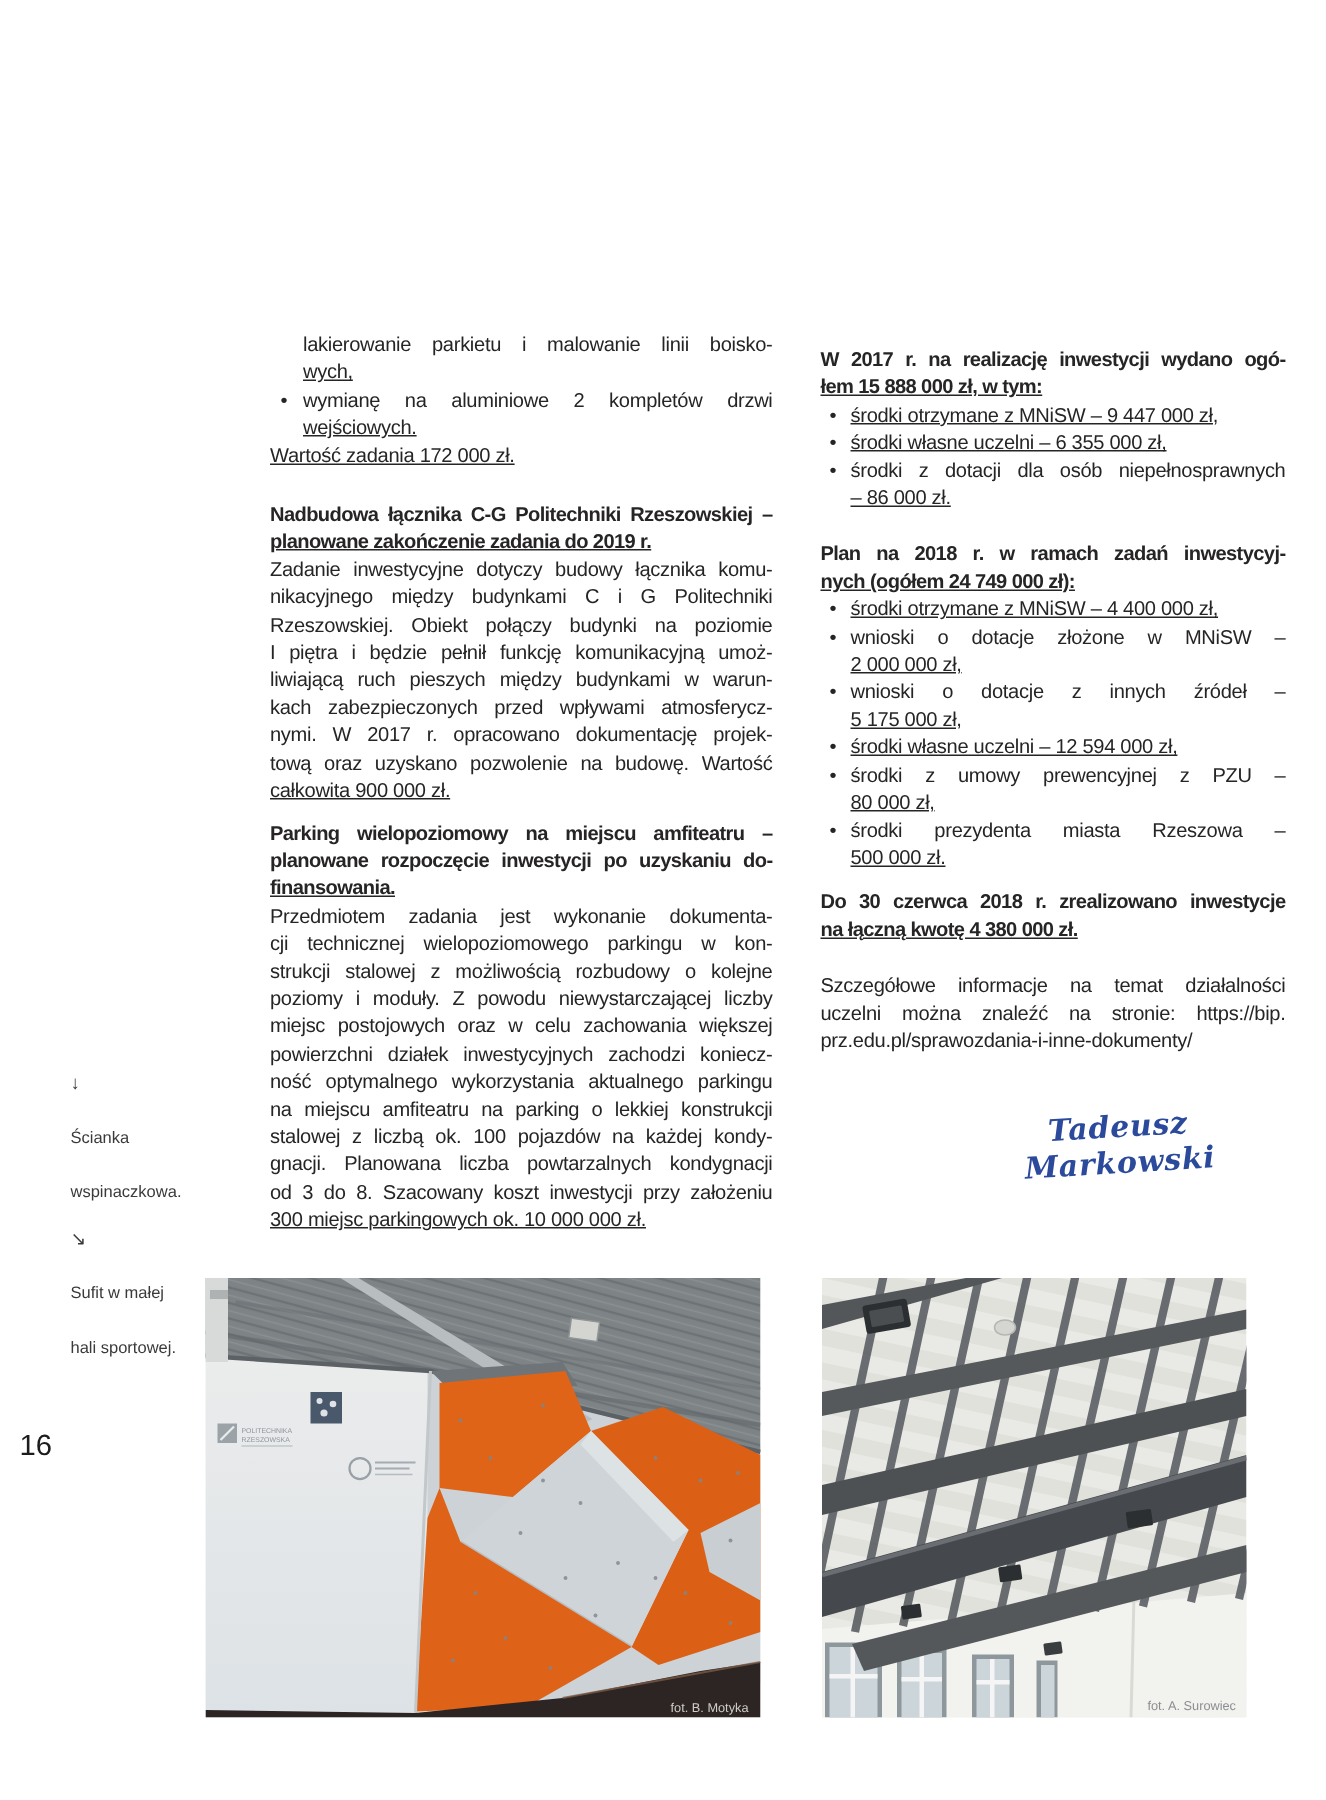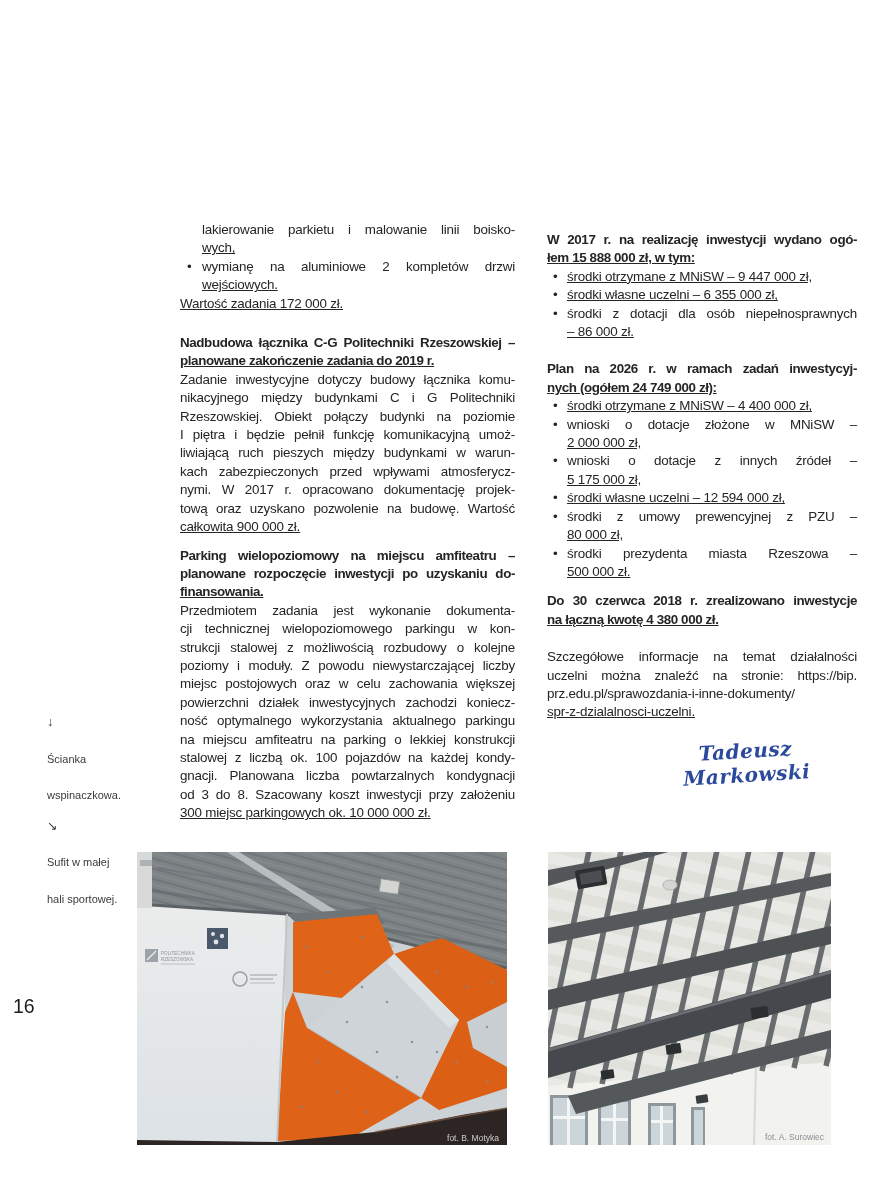--- a/index.html
+++ b/index.html
@@ -17,21 +17,21 @@
   .indent1{padding-left:22px;}
   .bullet{position:relative;}
   .colL .bullet{padding-left:22px;} .colL .bullet .dot{position:absolute;left:7px;top:0;}
   .colR .bullet{padding-left:20px;} .colR .bullet .dot{position:absolute;left:6px;top:0;}
   
   .mnotes{position:absolute;left:47px;top:714px;width:116px;font-size:11px;line-height:17.5px;color:#3a3a3a;}
   .mnote .arr{display:block;font-size:12.5px;margin-bottom:4px;color:#3a3a3a;}
   .mnote + .mnote{margin-top:13px;}
   .mnotes .tline{text-align:left;margin-top:19px;}
   
-  .pagenum{position:absolute;left:13px;top:995px;font-size:19.5px;color:#1c1c1c;}
+  .pagenum{position:absolute;left:13px;top:953px;font-size:19.5px;color:#1c1c1c;}
   
   .signature{position:absolute;left:636px;top:739px;width:220px;text-align:center;
              font-family:"DejaVu Serif",serif;font-style:italic;font-weight:700;font-size:20px;
              color:#2b4a9b;transform:rotate(-3.5deg);letter-spacing:0.5px;}
   
   .photo{position:absolute;display:block;}
   .photoL{left:137px;top:852px;width:370px;height:293px;}
   .photoR{left:548px;top:852px;width:283px;height:293px;}
   svg text{font-family:"Liberation Sans",sans-serif;}
 </style>
@@ -128,21 +128,21 @@
         </div>
     </div>
     <div class="block bullet">
       <span class="dot">•</span>
       <div class="btext">
           <div class="tline">środki z dotacji dla osób niepełnosprawnych</div>
           <div class="tline last">– 86 000 zł.</div>
         </div>
     </div>
     <div class="block bold gap19">
-        <div class="tline">Plan na 2026 r. w ramach zadań inwestycyj-</div>
+        <div class="tline">Plan na 2018 r. w ramach zadań inwestycyj-</div>
         <div class="tline last">nych (ogółem 24 749 000 zł):</div>
       </div>
     <div class="block bullet">
       <span class="dot">•</span>
       <div class="btext">
           <div class="tline last">środki otrzymane z MNiSW – 4 400 000 zł,</div>
         </div>
     </div>
     <div class="block bullet">
       <span class="dot">•</span>
@@ -179,21 +179,20 @@
         </div>
     </div>
     <div class="block bold gap11">
         <div class="tline">Do 30 czerwca 2018 r. zrealizowano inwestycje</div>
         <div class="tline last">na łączną kwotę 4 380 000 zł.</div>
       </div>
     <div class="block gap19">
         <div class="tline">Szczegółowe informacje na temat działalności</div>
         <div class="tline">uczelni można znaleźć na stronie: https://bip.</div>
         <div class="tline">prz.edu.pl/sprawozdania-i-inne-dokumenty/</div>
-        <div class="tline last">spr-z-dzialalnosci-uczelni.</div>
       </div>
   </section>
 
   <div class="signature">Tadeusz Markowski</div>
 
   <svg class="photo photoL" viewBox="0 0 370 293" preserveAspectRatio="none" xmlns="http://www.w3.org/2000/svg">
     <defs>
       <pattern id="corrL" width="10" height="10" patternUnits="userSpaceOnUse" patternTransform="rotate(15)">
         <rect width="10" height="10" fill="#7e8386"></rect>
         <line x1="0" y1="2" x2="10" y2="2" stroke="#6d7276" stroke-width="1.6"></line>

